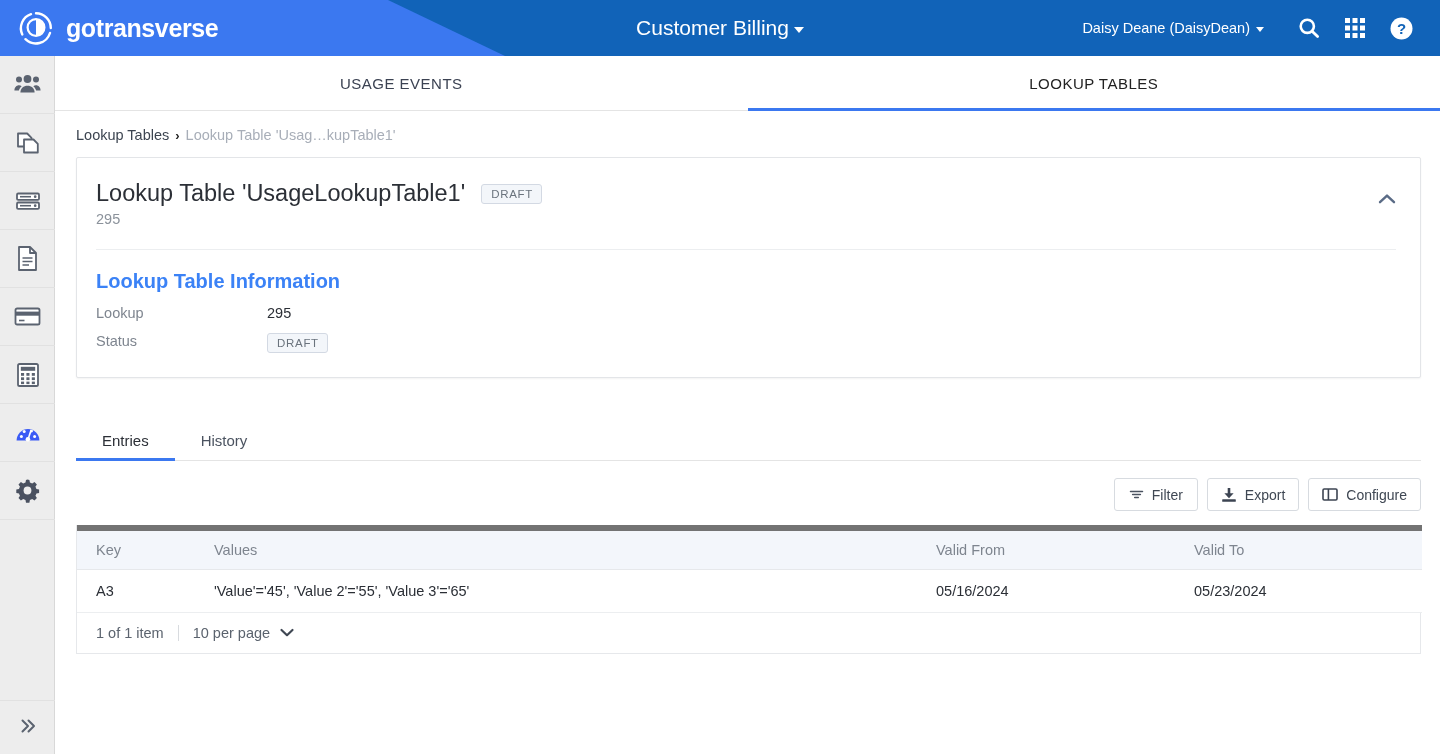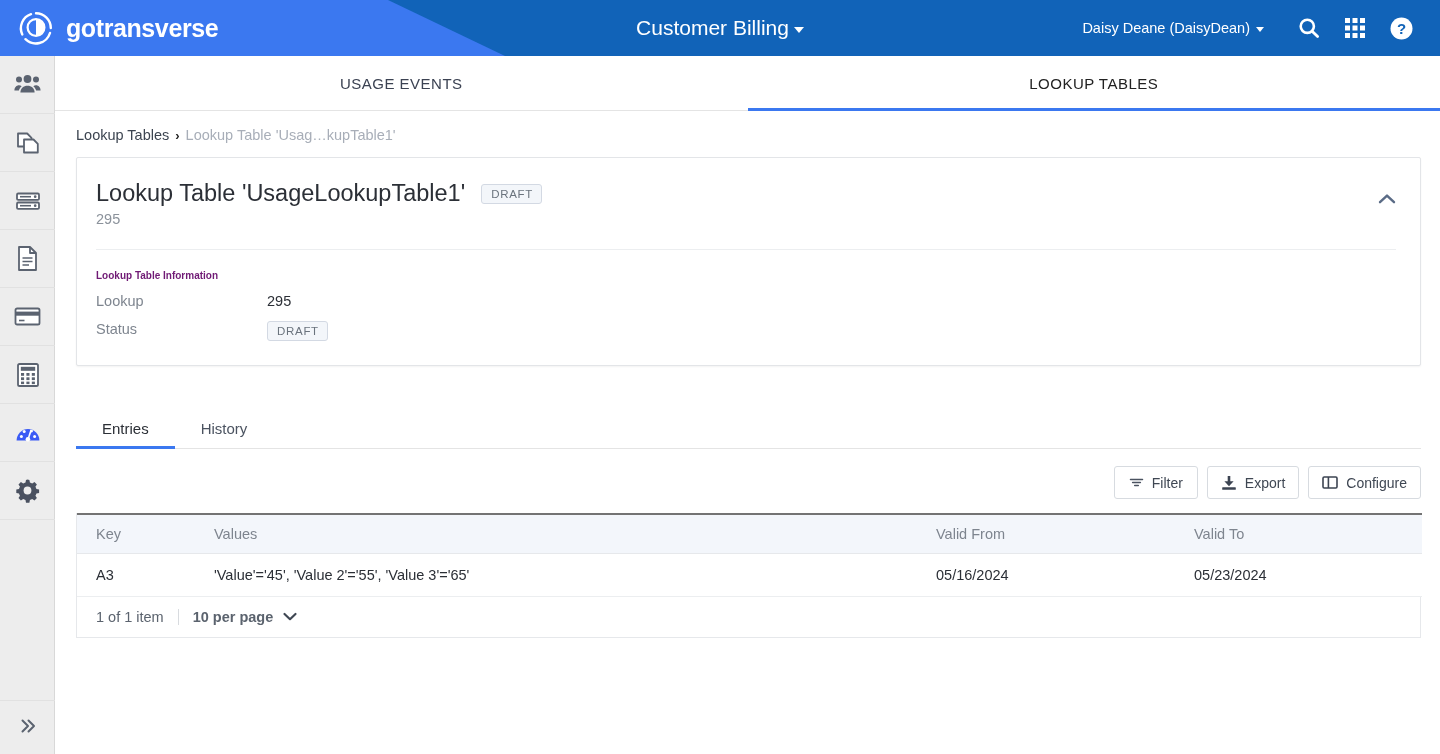--- a/index.html
+++ b/index.html
@@ -128,21 +128,21 @@
   .card-sub { margin-top: 4px; font-size: 14.5px; color: #8b929b; }
   .collapse-btn {
     position: absolute; right: 22px; top: 32px; cursor: pointer;
     width: 22px; height: 22px; display: flex; align-items: center;
     justify-content: center;
   }
   .card-divider {
     margin: 22px 0 0 0; border-top: 1px solid #eceef0;
   }
   .section-title {
-    margin-top: 20px; font-size: 10px; font-weight: bold; color: #701a75;
+    margin-top: 20px; font-size: 20px; font-weight: bold; color: #3b82f6;
   }
   .info-row { display: flex; margin-top: 12px; font-size: 14.5px; }
   .info-row:first-of-type { margin-top: 15px; }
   .info-label { width: 171px; color: #7e858f; }
   .info-value { color: #2b2f36; }
 
   .tabs-sub {
     margin: 42px 19px 0 21px; display: flex; align-items: stretch;
     border-bottom: 1px solid #e4e4e4; height: 41px;
   }
@@ -165,41 +165,41 @@
     display: flex; align-items: center; justify-content: center; gap: 8px;
     font-size: 14px; color: #3f4753; cursor: pointer;
   }
   .tb-btn svg { display: block; flex: none; }
 
   .table-wrap { margin: 14px 19px 0 21px; border: 1px solid #e6e8eb; border-top: none; }
   table.grid { width: 100%; border-collapse: collapse; table-layout: fixed; }
   table.grid th {
     background: #f3f6fb; text-align: left; font-weight: normal;
     color: #7e858f; font-size: 14.5px; padding: 11px 0 11px 19px;
-    border-top: 2px solid #737373; border-bottom: 1px solid #e6e8eb;
+    border-top: 6px solid #737373; border-bottom: 1px solid #e6e8eb;
     cursor: pointer;
   }
   table.grid td {
     font-size: 14.5px; color: #2b2f36; padding: 13px 0 13px 19px;
     border-bottom: 1px solid #eceef0; background: #fff;
   }
   .col-key { width: 118px; }
   .col-values { width: 722px; }
   .col-from { width: 258px; }
   .col-to { width: 247px; }
   .pager {
     display: flex; align-items: center; gap: 0px;
     padding: 12px 19px; font-size: 14.5px; color: #5b636e; background: #fff;
   }
   .pager-count { color: #5b636e; }
   .pager-divider {
     width: 1px; height: 16px; background: #d8dbdf; margin: 0 14px;
   }
   .pager-select {
-    display: flex; align-items: center; gap: 9px; cursor: pointer; color: #5b636e; font-weight: bold;
+    display: flex; align-items: center; gap: 9px; cursor: pointer; color: #5b636e;
   }
 </style>
 </head>
 <body>
 
 <div class="app">
 
   <div class="topbar">
     <div class="topbar-diag"></div>
 

